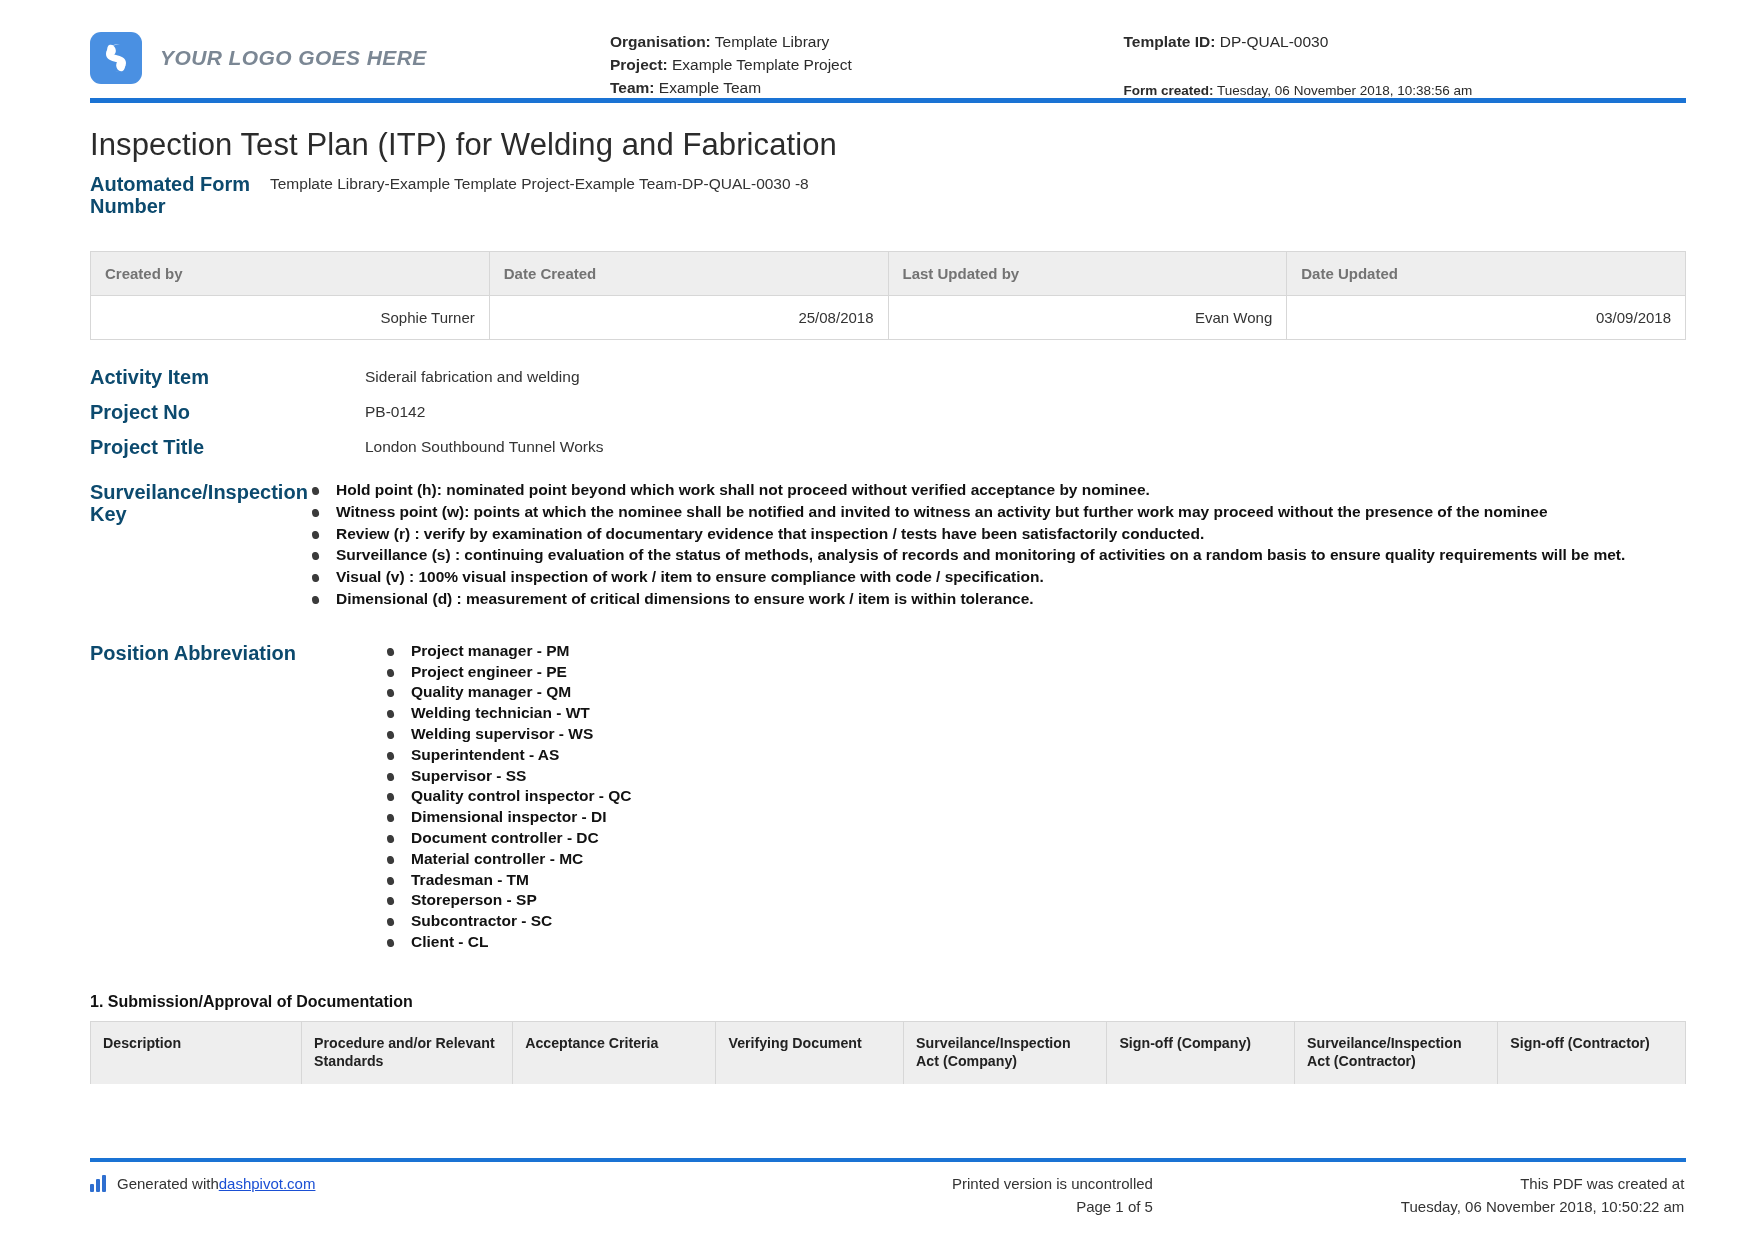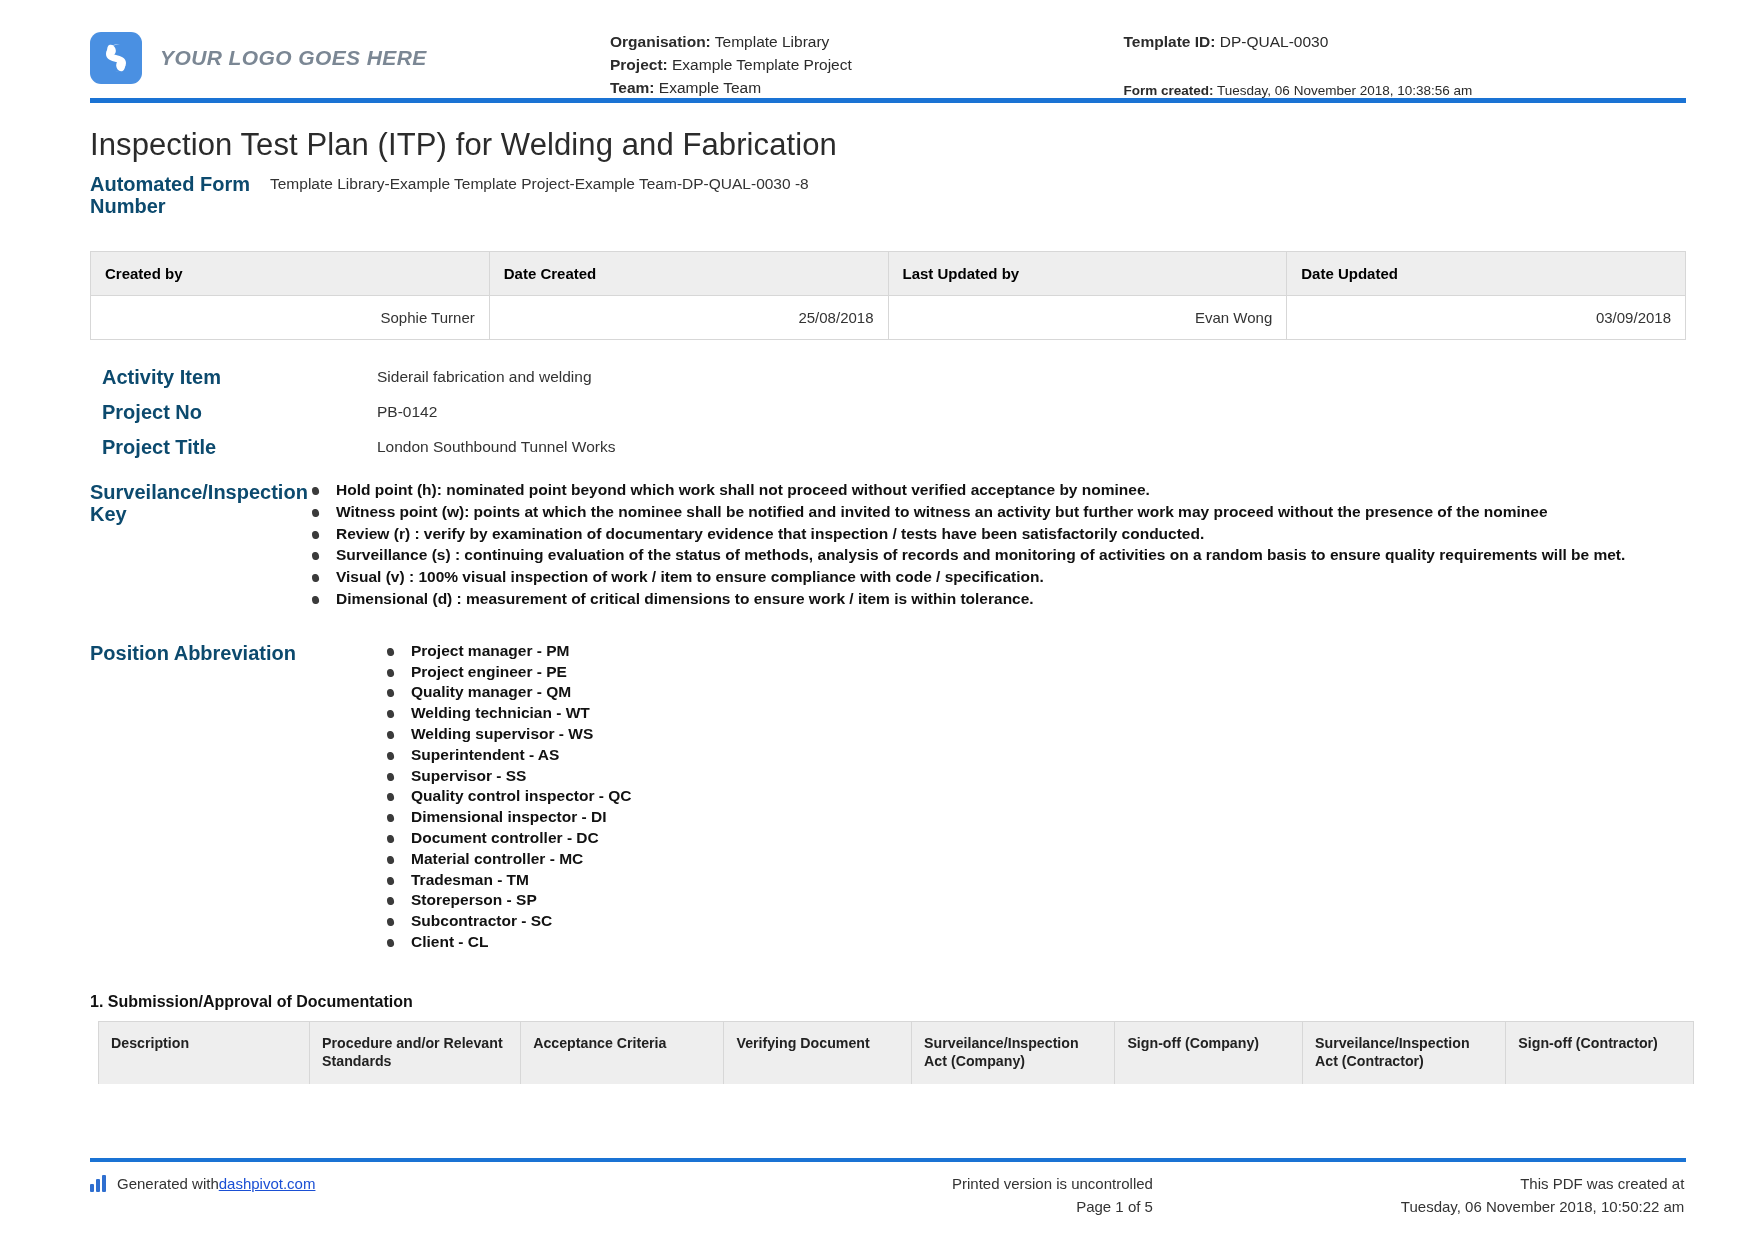--- a/index.html
+++ b/index.html
@@ -105,31 +105,31 @@
   }
   table.info th, table.info td {
     border: 1px solid #d7d7d7;
     text-align: left;
     padding: 13px 14px;
     font-size: 15px;
   }
   table.info th {
     background: #eeeeee;
     font-weight: bold;
-    color: #000000;
+    color: #737373;
   }
   table.info td {
     background: #ffffff;
     font-weight: normal;
     color: #333;
     text-align: right;
   }
 
   
-  .field-block { margin-bottom: 22px; margin-left: 12px; }
+  .field-block { margin-bottom: 22px; }
   .field-block .field-row { margin-bottom: 13px; }
 
   ul.doc-list {
     margin: 0;
     padding: 0 0 0 22px;
     list-style: none;
   }
   ul.doc-list li {
     position: relative;
     font-weight: bold;
@@ -160,21 +160,20 @@
   .section-heading {
     font-weight: bold;
     font-size: 16px;
     margin: 40px 0 10px 0;
     color: #111;
   }
   table.grid {
     width: 100%;
     border-collapse: collapse;
     table-layout: fixed;
-    margin-left: 8px;
   }
   table.grid th {
     background: #eeeeee;
     border: 1px solid #d7d7d7;
     border-bottom: none;
     text-align: left;
     vertical-align: top;
     padding: 12px 12px 14px 12px;
     font-size: 14.2px;
     font-weight: bold;

